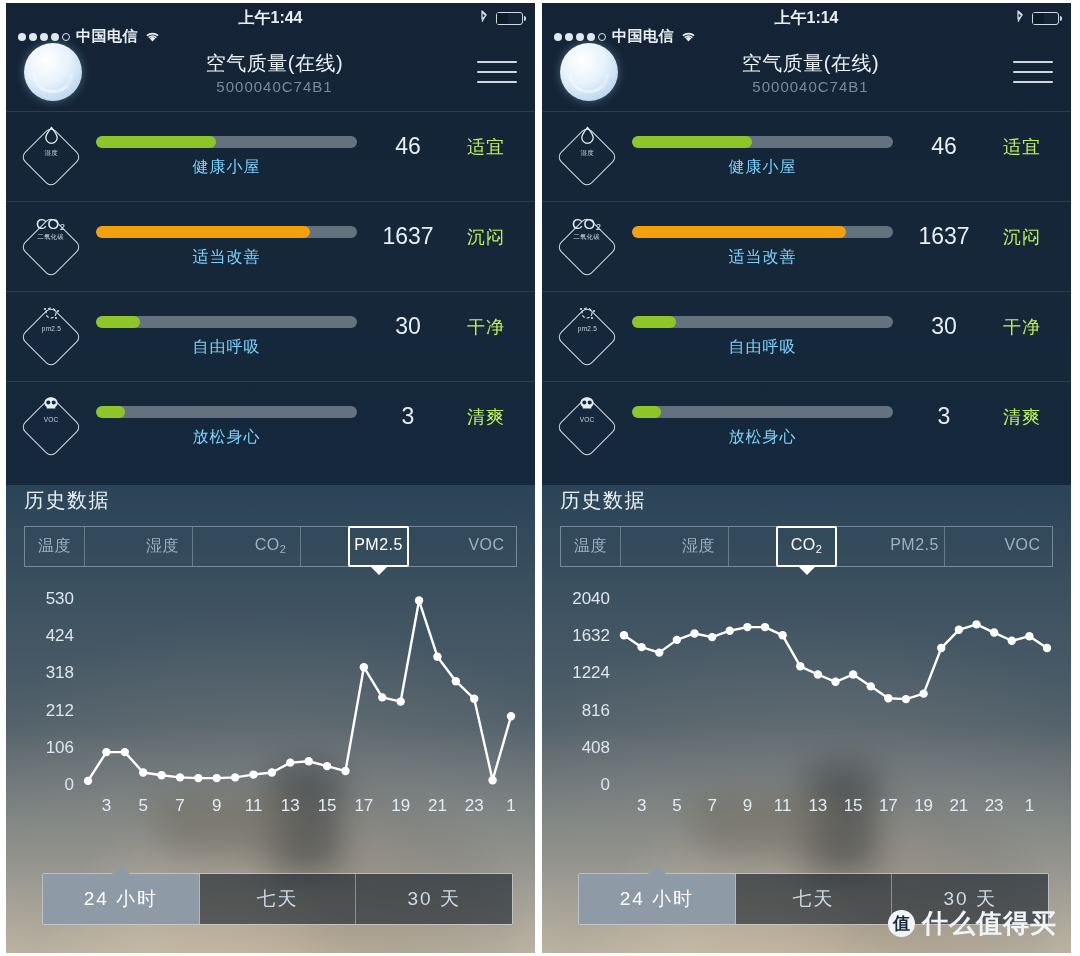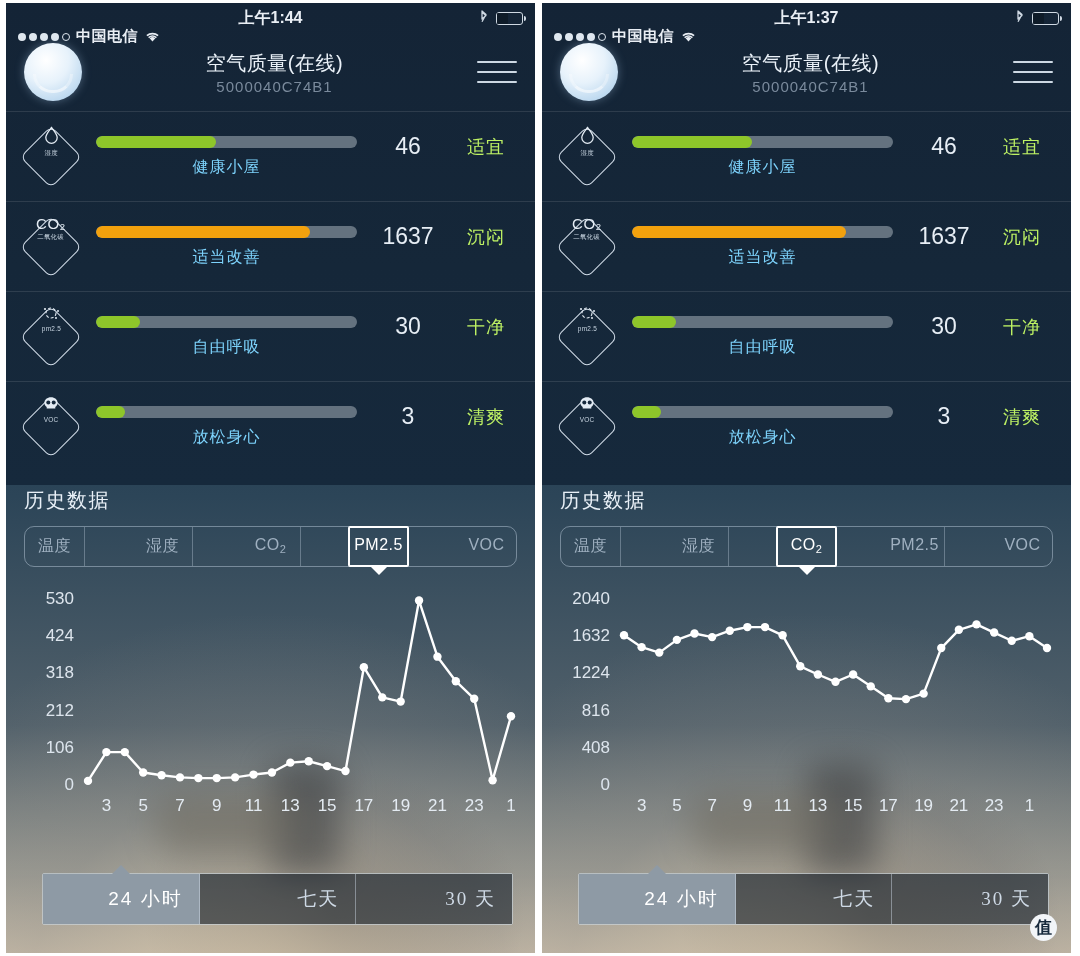--- a/index.html
+++ b/index.html
@@ -70,42 +70,42 @@
   .bars{ flex:1; padding:0 8px 0 14px; position:relative; }
   .track{ height:12px; border-radius:6px; background:#64727f; overflow:hidden; }
   .fill{ height:100%; border-radius:6px; }
   .caption{ text-align:center; font-size:16px; color:#7dd3fc; margin-top:9px; letter-spacing:1px; }
   .val{ width:86px; text-align:center; font-size:23px; color:#e7eef5; margin-bottom:20px; }
   .state{ width:70px; text-align:center; font-size:18px; color:#bef264; margin-bottom:20px; letter-spacing:1px; }
 
   
   .hist{ position:relative; z-index:4; padding:16px 18px 0 18px; }
   .hist h2{ font-size:20px; font-weight:normal; color:#e9f0f7; letter-spacing:1.5px; margin-bottom:12px; }
-  .tabs{ display:flex; border:1px solid rgba(200,215,230,.45); border-radius:10px; position:relative;gap:48px; }
+  .tabs{ display:flex; border:1px solid rgba(200,215,230,.45); border-radius:0; position:relative;gap:48px; }
   .tab{ flex:1; text-align:center; font-size:16px; color:#9fb0c0; padding:9px 0; letter-spacing:.5px;
         border-right:1px solid rgba(200,215,230,.35); cursor:pointer; position:relative; }
   .tab:last-child{ border-right:none; }
   .tab.active{ color:#ffffff; }
   .tab.active::before{ content:""; position:absolute; left:-1px; right:-1px; top:-1px; bottom:-1px;
         border:2px solid #ffffff; border-radius:2px; }
   .tab .sub{ font-size:11px; vertical-align:-3px; }
   .caret{ position:absolute; top:100%; left:50%; transform:translateX(-50%); width:0; height:0;
           border-left:9px solid transparent; border-right:9px solid transparent; border-top:9px solid #ffffff; }
 
   
   .chart{ position:relative; z-index:4; height:250px; margin-top:18px; }
   .chart svg{ display:block; }
 
   
   .ranges{ position:absolute; z-index:5; left:36px; right:22px; bottom:28px;
            display:flex; border:1px solid rgba(210,222,234,.55); border-radius:2px; overflow:visible; }
-  .range{ flex:1; text-align:right; font-size:19px; color:#cfdae6; padding:12px 16px; letter-spacing:2px;
+  .range{ flex:1; text-align:center; font-size:19px; color:#cfdae6; padding:12px 16px; letter-spacing:2px;
           border-right:1px solid rgba(210,222,234,.45); cursor:pointer; position:relative;
           background:rgba(10,20,32,.55); }
-  .range:last-child{ border-right:none;font-family:Liberation Serif, serif; }
+  .range:last-child{ border-right:none; }
   .range.active{ background:#8e9aa5; color:#ffffff; }
   .range.active .upcaret{ position:absolute; bottom:100%; left:50%; transform:translateX(-50%);
           width:0; height:0; border-left:9px solid transparent; border-right:9px solid transparent;
           border-bottom:9px solid #8e9aa5; }
 
   
   .watermark{ position:absolute; z-index:20; right:14px; bottom:12px; display:flex; align-items:center; gap:7px; }
   .wm-logo{ width:27px; height:27px; border-radius:50%; background:#f2f5f8; color:#16293c;
             display:flex; align-items:center; justify-content:center; font-size:17px; font-weight:bold; }
   .wm-text{ color:#f2f5f8; font-size:26px; font-weight:bold; letter-spacing:1px; }
@@ -339,21 +339,21 @@
         </span>
         <span class="carrier">中国电信</span>
         <span class="wifi">
           <svg width="17" height="13" viewBox="0 0 17 13">
               <path d="M8.5 11.6 5.6 8.3a4.6 4.6 0 0 1 5.8 0z" fill="#e9eef4"></path>
               <path d="M2.9 5.6a8.6 8.6 0 0 1 11.2 0" stroke="#e9eef4" stroke-width="1.7" fill="none"></path>
               <path d="M4.6 7.6a6.2 6.2 0 0 1 7.8 0" stroke="#e9eef4" stroke-width="1.6" fill="none"></path>
             </svg>
         </span>
       </div>
-      <div class="sb-center">上午1:37</div>
+      <div class="sb-center">上午1:14</div>
       <div class="sb-right">
         <span>
           <svg width="10" height="16" viewBox="0 0 10 16">
               <path d="M3 3.2 7 6.6 3 10v-8l4 3.4L3 12.8" stroke="#cfd9e3" stroke-width="1.3" fill="none" stroke-linejoin="round"></path>
             </svg>
         </span>
         <span class="batt">
             <i style="width:42%"></i>
           </span>
       </div>
@@ -524,16 +524,17 @@
     </div>
 
     <div class="ranges">
       <div class="range active"><span class="upcaret"></span><span>24 小时</span></div>
       <div class="range">七天</div>
       <div class="range">30 天</div>
     </div>
 
     <div class="watermark">
       <span class="wm-logo">值</span>
+      <span class="wm-text">什么值得买</span>
     </div>
   </div>
 
 </div>
 
 </body></html>

